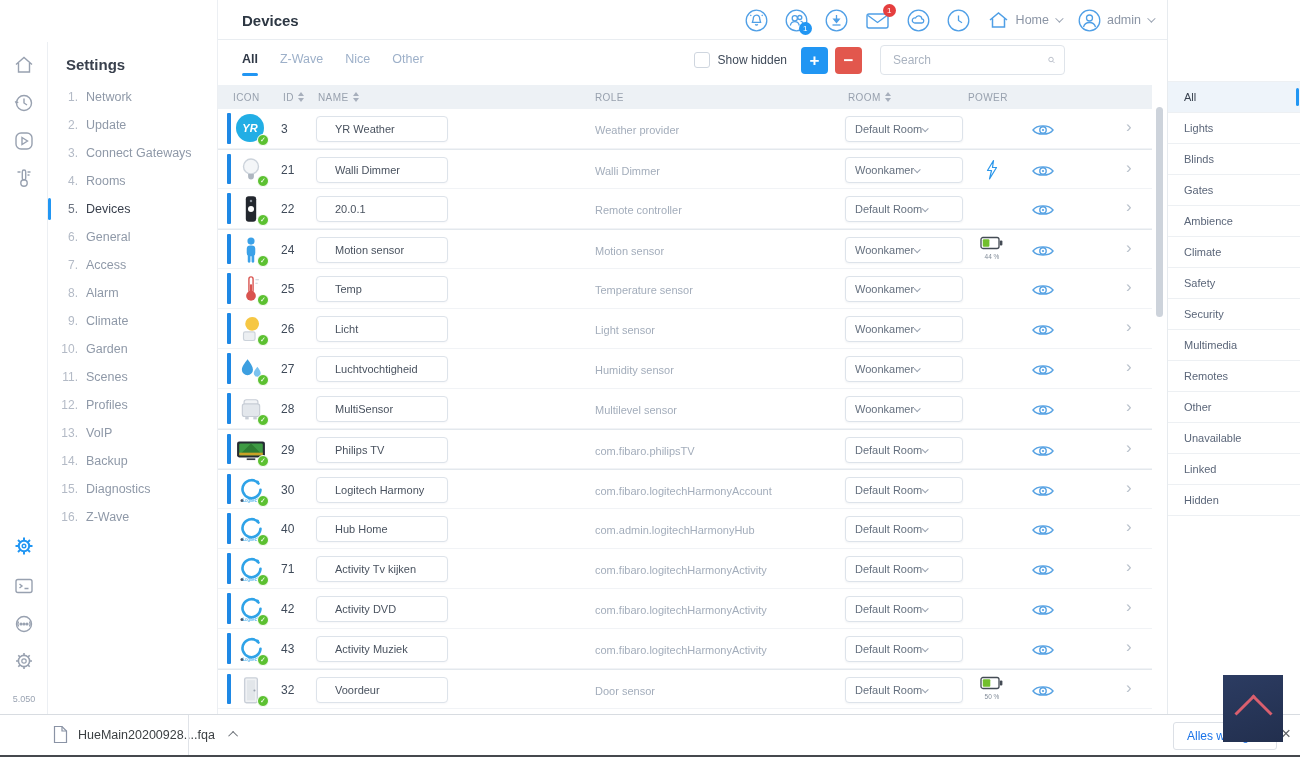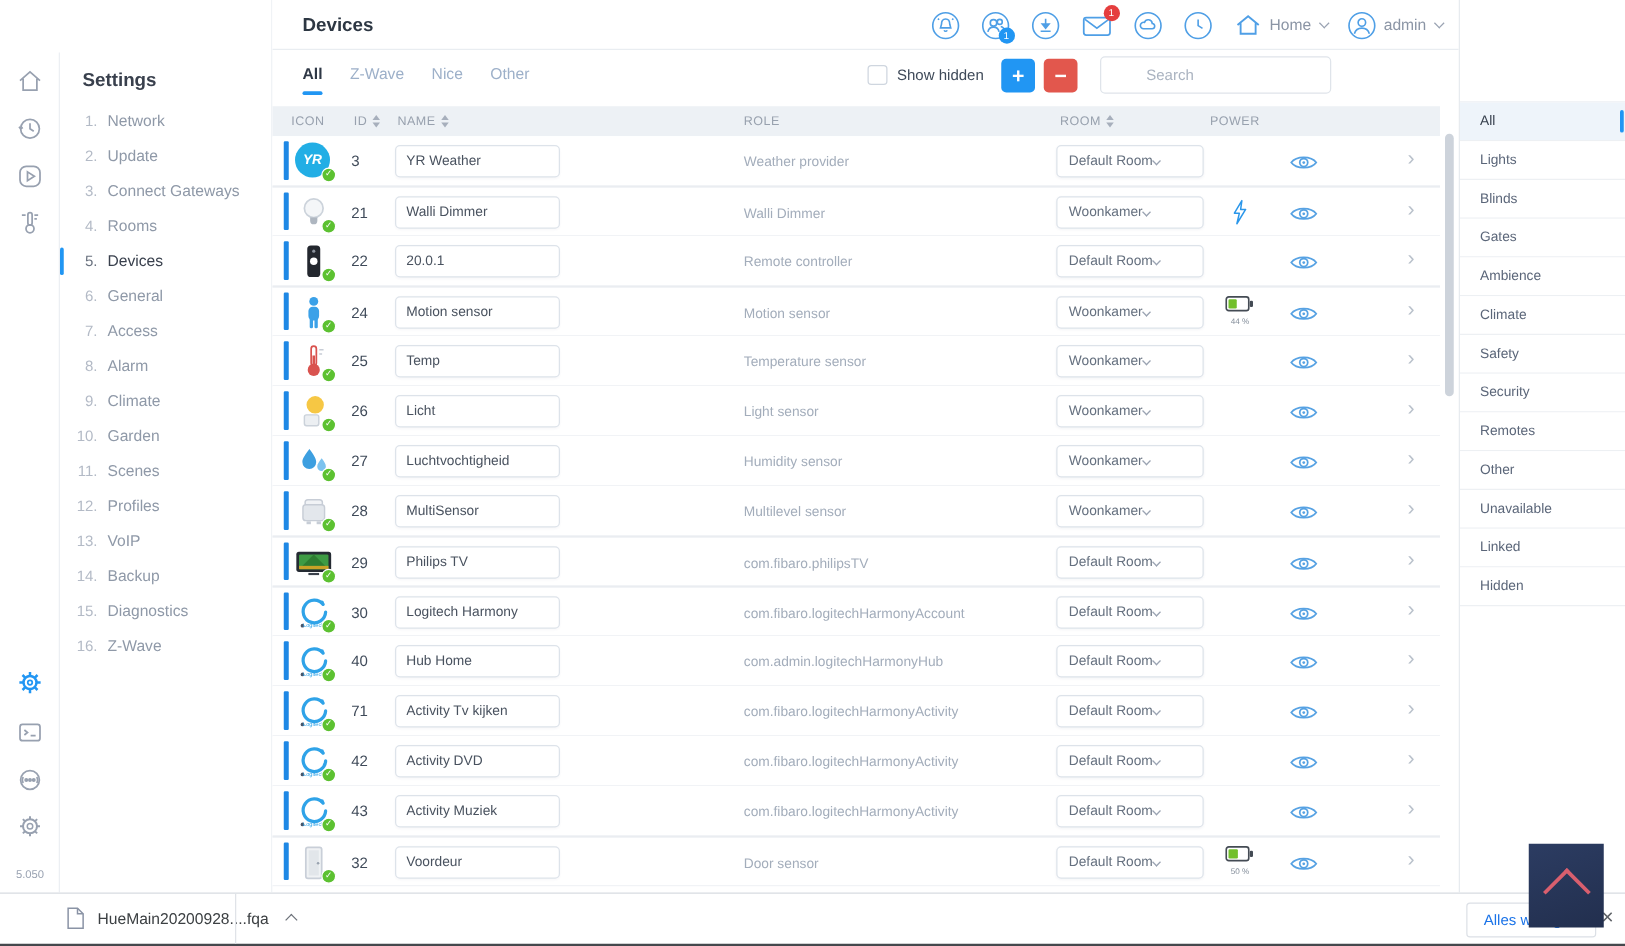--- a/index.html
+++ b/index.html
@@ -53,42 +53,42 @@
   .tab.active::after { content:""; position:absolute; left:0; right:0; bottom:0; height:3px; background:#2196f3; border-radius:2px; }
   .toolbar-right { position:absolute; top:45px; right:102px; display:flex; align-items:center; }
   .checkbox { width:16px; height:16px; border:1.5px solid #cfd6df; border-radius:3px; background:#fff; cursor:pointer; }
   .show-hidden { font-size:12px; color:#3f4a59; margin-left:8px; }
   .btn-sq { width:27px; height:27px; border:none; border-radius:4px; color:#fff; font-size:17px; font-weight:700;
     line-height:25px; text-align:center; cursor:pointer; }
   .btn-add { background:#2196f3; margin-left:14px; }
   .btn-remove { background:#e2574d; margin-left:7px; }
   .searchbox { margin-left:18px; width:185px; height:30px; border:1px solid #dfe4ea; border-radius:4px; background:#fff;
     display:flex; align-items:center; padding:0 9px 0 12px; }
-  .searchbox input { flex:1; border:none; outline:none; font-size:12px; color:#4a5260; background:transparent;margin-left:24px; }
+  .searchbox input { flex:1; border:none; outline:none; font-size:12px; color:#4a5260; background:transparent; }
   .searchbox input::placeholder { color:#aab3c0; }
 
   
   .thead { position:absolute; left:0; top:85px; width:934px; height:24px; background:#edf1f5; }
   .th { position:absolute; top:0; height:24px; display:flex; align-items:center; font-size:10px; letter-spacing:.4px; color:#98a1ae; }
   .sort { display:inline-flex; flex-direction:column; gap:2px; margin-left:4px; }
   .sort i { display:block; width:0; height:0; border-left:3.5px solid transparent; border-right:3.5px solid transparent; }
   .sort .up { border-bottom:4px solid #a7afbc; }
   .sort .dn { border-top:4px solid #a7afbc; }
 
   .rows { position:absolute; left:0; top:109px; width:934px; }
   .row { position:relative; height:40px; background:#fff; border-bottom:1px solid #f1f3f6; }
   .row.group-start { border-top:1px solid #e3e8ed; }
   .rowbar { position:absolute; left:9px; top:4px; bottom:4px; width:4px; background:#1e88e5; border-radius:1px; }
   .dev-icon { position:absolute; left:18px; top:5px; width:30px; height:30px; }
   .dev-icon svg { width:30px; height:30px; }
   .check-badge { position:absolute; right:-3px; bottom:-2px; width:12px; height:12px; border-radius:50%;
     background:#5cc131; border:1.5px solid #fff; color:#fff; font-size:7px; line-height:9px; text-align:center; }
   .cell-id { position:absolute; left:63px; top:13px; font-size:12px; color:#3f4a59; }
   .name-input { position:absolute; left:98px; top:7px; width:132px; height:26px; border:1px solid #dde3ea; border-radius:4px;
-    font-size:11px; color:#49525f; padding:0 8px; background:#fff; box-shadow:0 1px 2px rgba(40,60,90,.04);
+    font-size:11px; color:#49525f; padding:0 18px; background:#fff; box-shadow:0 1px 2px rgba(40,60,90,.04);
     font-family:inherit; outline:none; }
   .cell-role { position:absolute; left:377px; top:15px; font-size:11px; color:#a3adbb; }
   .room-select { position:absolute; left:627px; top:7px; width:118px; height:26px; border:1px solid #dde3ea; border-radius:4px;
     background:#fff; box-shadow:0 1px 2px rgba(40,60,90,.05); display:flex; align-items:center; 
     padding:0 9px; font-size:11px; color:#65707f; cursor:pointer; }
   .room-select .chev { transform:rotate(45deg) translateY(-1px); width:5px; height:5px; }
   .cell-power { position:absolute; left:752px; top:6px; width:44px; text-align:center; }
   .batt-pct { display:block; font-size:6.5px; color:#828c99; margin-top:-1px; }
   .eye { position:absolute; left:813px; top:13px; cursor:pointer; }
   .row-chev { position:absolute; left:908px; top:8px; font-size:17px; color:#b9c1cb; cursor:pointer; }
@@ -709,20 +709,21 @@
   <div class="cats">
     <ul class="cat-list">
         <li class="cat-item active">All</li>
         <li class="cat-item">Lights</li>
         <li class="cat-item">Blinds</li>
         <li class="cat-item">Gates</li>
         <li class="cat-item">Ambience</li>
         <li class="cat-item">Climate</li>
         <li class="cat-item">Safety</li>
         <li class="cat-item">Security</li>
+        <li class="cat-item">Multimedia</li>
         <li class="cat-item">Remotes</li>
         <li class="cat-item">Other</li>
         <li class="cat-item">Unavailable</li>
         <li class="cat-item">Linked</li>
         <li class="cat-item">Hidden</li>
       </ul>
   </div>
 
   <div class="dlbar">
     <div class="dl-file">

